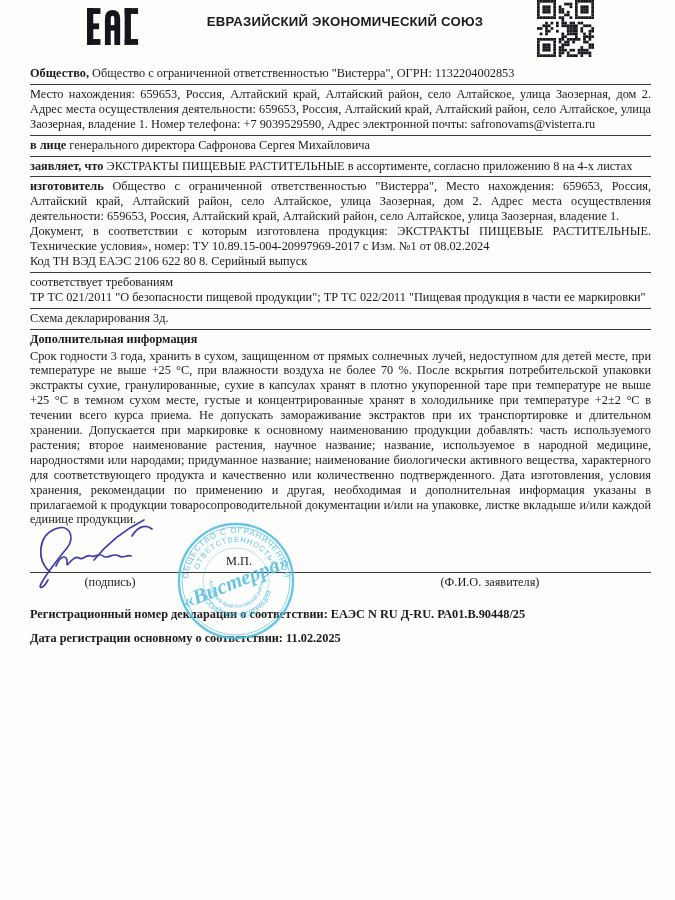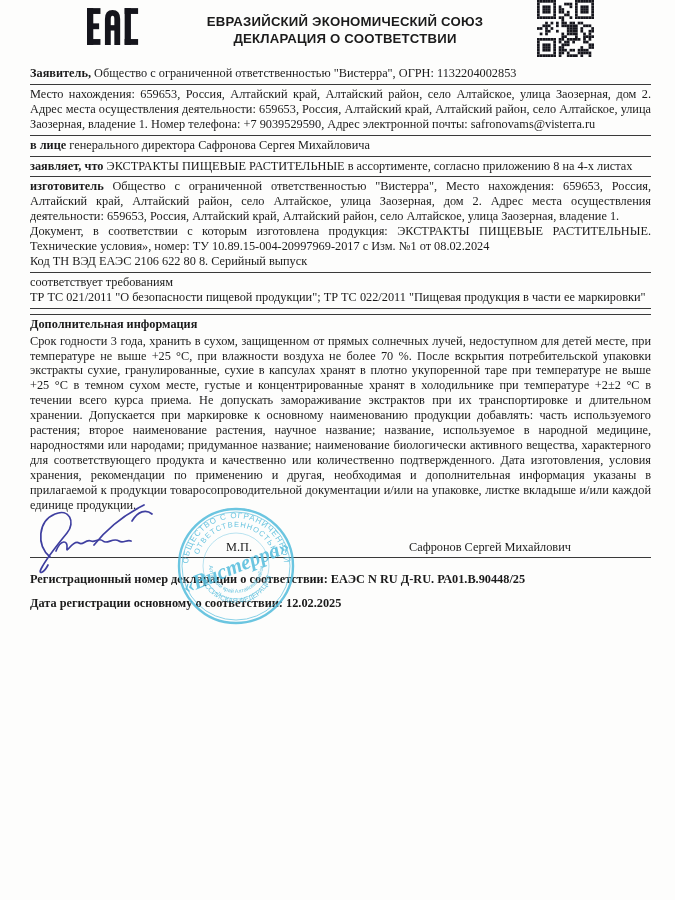--- a/index.html
+++ b/index.html
@@ -42,21 +42,20 @@
           <rect x="0" y="69" width="30" height="13"></rect>
         <path d="M40,82 L40,24 Q40,4 57,4 Q74,4 74,24 L74,82 L61,82 L61,24 Q61,17 57,17 Q53,17 53,24 L53,82 Z"></path>
         <rect x="48" y="38" width="18" height="12"></rect>
         <rect x="84" y="0" width="14" height="82"></rect>
           <rect x="84" y="0" width="30" height="13"></rect>
           <rect x="84" y="69" width="30" height="13"></rect>
       </g>
     </svg>
     <div class="hdr-title">
       <div>ЕВРАЗИЙСКИЙ ЭКОНОМИЧЕСКИЙ СОЮЗ</div>
-      <div>ДЕКЛАРАЦИЯ О СООТВЕТСТВИИ</div>
     </div>
     <div class="qr" id="qr"><svg width="57" height="57" viewBox="0 0 56.7 56.7">
           <rect x="0" y="0" width="2.7" height="2.7" fill="#15151c"></rect>
           <rect x="2.7" y="0" width="2.7" height="2.7" fill="#15151c"></rect>
           <rect x="5.4" y="0" width="2.7" height="2.7" fill="#15151c"></rect>
           <rect x="8.100000000000001" y="0" width="2.7" height="2.7" fill="#15151c"></rect>
           <rect x="10.8" y="0" width="2.7" height="2.7" fill="#15151c"></rect>
           <rect x="13.5" y="0" width="2.7" height="2.7" fill="#15151c"></rect>
           <rect x="16.200000000000003" y="0" width="2.7" height="2.7" fill="#15151c"></rect>
           <rect x="37.800000000000004" y="0" width="2.7" height="2.7" fill="#15151c"></rect>
@@ -271,21 +270,21 @@
           <rect x="29.700000000000003" y="54" width="2.7" height="2.7" fill="#15151c"></rect>
           <rect x="32.400000000000006" y="54" width="2.7" height="2.7" fill="#15151c"></rect>
           <rect x="35.1" y="54" width="2.7" height="2.7" fill="#15151c"></rect>
           <rect x="37.800000000000004" y="54" width="2.7" height="2.7" fill="#15151c"></rect>
           <rect x="43.2" y="54" width="2.7" height="2.7" fill="#15151c"></rect>
           <rect x="51.300000000000004" y="54" width="2.7" height="2.7" fill="#15151c"></rect>
         </svg></div>
   </div>
 
   <div class="row">
-    <b>Заявитель,</b><span> Общество с ограниченной ответственностью "Вистерра", ОГРН: 1132204002853</span>
+    <b>Общество,</b><span> Общество с ограниченной ответственностью "Вистерра", ОГРН: 1132204002853</span>
   </div>
 
   <div class="row bt just">Место нахождения: 659653, Россия, Алтайский край, Алтайский район, село Алтайское, улица Заозерная, дом 2. Адрес места осуществления деятельности: 659653, Россия, Алтайский край, Алтайский район, село Алтайское, улица Заозерная, владение 1. Номер телефона: +7 9039529590, Адрес электронной почты: safronovams@visterra.ru</div>
 
   <div class="row bt">
     <b>в лице</b><span> генерального директора Сафронова Сергея Михайловича</span>
   </div>
 
   <div class="row bt just">
     <b>заявляет, что</b><span> ЭКСТРАКТЫ ПИЩЕВЫЕ РАСТИТЕЛЬНЫЕ в ассортименте, согласно приложению 8 на 4-х листах</span>
@@ -298,20 +297,21 @@
     <div class="just">Документ, в соответствии с которым изготовлена продукция: ЭКСТРАКТЫ ПИЩЕВЫЕ РАСТИТЕЛЬНЫЕ. Технические условия», номер: ТУ 10.89.15-004-20997969-2017 с Изм. №1 от 08.02.2024</div>
     <div>Код ТН ВЭД ЕАЭС 2106 622 80 8.  Серийный выпуск</div>
   </div>
 
   <div class="row bt">
     <div style="font-weight:400">соответствует требованиям</div>
     <div class="just">ТР ТС 021/2011 "О безопасности пищевой продукции"; ТР ТС 022/2011 "Пищевая продукция в части ее маркировки"</div>
   </div>
 
   <div class="row bt">
+    <div>Схема декларирования 3д.</div>
   </div>
 
   <div class="row bt">
     <div style="font-weight:700;padding-bottom:2px">Дополнительная информация</div>
     <div class="just">Срок годности 3 года, хранить в сухом, защищенном от прямых солнечных лучей, недоступном для детей месте, при температуре не выше +25 °С, при влажности воздуха не более 70 %. После вскрытия потребительской упаковки экстракты сухие, гранулированные, сухие в капсулах хранят в плотно укупоренной таре при температуре не выше +25 °С в темном сухом месте, густые и концентрированные хранят в холодильнике при температуре +2±2 °С в течении всего курса приема. Не допускать замораживание экстрактов при их транспортировке и длительном хранении. Допускается при маркировке к основному наименованию продукции добавлять: часть используемого растения; второе наименование растения, научное название; название, используемое в народной медицине, народностями или народами; придуманное название; наименование биологически активного вещества, характерного для соответствующего продукта и качественно или количественно подтвержденного. Дата изготовления, условия хранения, рекомендации по применению и другая, необходимая и дополнительная информация указаны в прилагаемой к продукции товаросопроводительной документации и/или на упаковке, листке вкладыше и/или каждой единице продукции.</div>
   </div>
 
 
   <div class="sig-area">
     <svg class="sig-svg" width="150" height="86" viewBox="0 0 150 86">
@@ -336,25 +336,28 @@
       </g>
       <g fill="#58bedd" font-family="Liberation Sans, sans-serif">
         <text font-size="8" letter-spacing="1"><textPath href="#arcTopOuter" startOffset="50%" text-anchor="middle">ОБЩЕСТВО С ОГРАНИЧЕННОЙ</textPath></text>
         <text font-size="7.5" letter-spacing="1"><textPath href="#arcTopInner" startOffset="50%" text-anchor="middle">ОТВЕТСТВЕННОСТЬЮ</textPath></text>
         <text font-size="7"><textPath href="#arcBotInner" startOffset="50%" text-anchor="middle">РОССИЙСКАЯ ФЕДЕРАЦИЯ</textPath></text>
         <text font-size="5.5"><textPath href="#arcBot2" startOffset="50%" text-anchor="middle">Алтайский край Алтайский район</textPath></text>
         <text font-family="Liberation Serif, serif" font-style="italic" font-weight="700" font-size="21" text-anchor="middle" transform="rotate(-22)" y="7">«Вистерра»</text>
       </g>
     </svg>
     <span class="mp">М.П.</span>
-    <span class="fio">Сафронов Сергей Михайлович</span>
-  </div>
-
+  </div>
+
+  <div class="caps">
+    <span class="cap-sign">(подпись)</span>
+    <span class="cap-fio">(Ф.И.О. заявителя)</span>
+  </div>
 
   <div class="reg">
     <span>Регистрационный номер декларации о соответствии:</span><span> ЕАЭС N RU Д-RU. РА01.В.90448/25</span>
   </div>
 
   <div class="date">
-    <span>Дата регистрации основному о соответствии:</span><span> 12.02.2025</span>
+    <span>Дата регистрации основному о соответствии:</span><span> 11.02.2025</span>
   </div>
 
 </div>
 
 </body></html>

